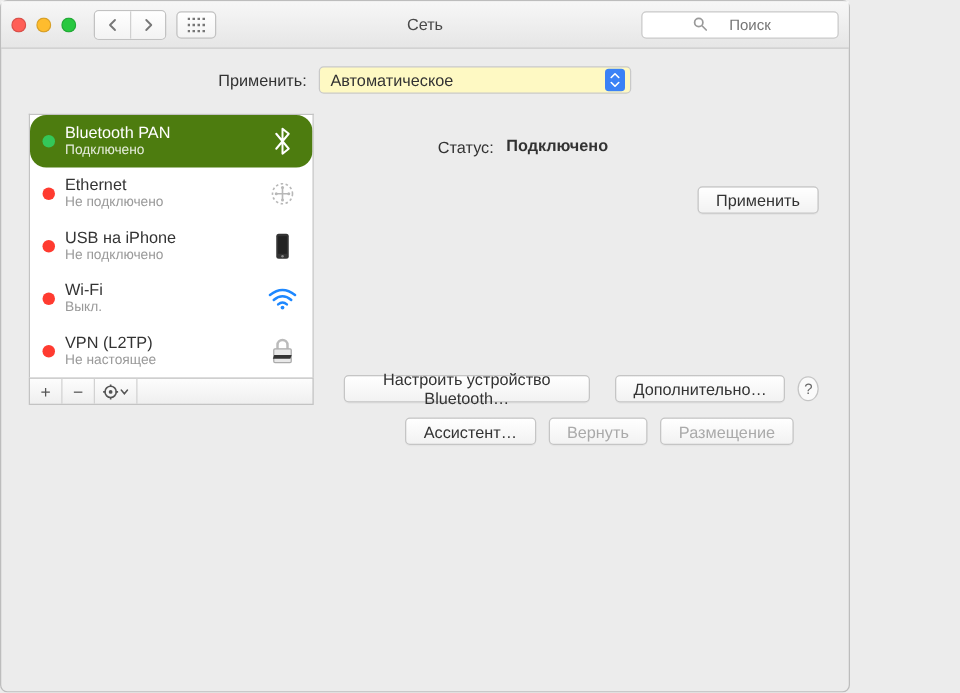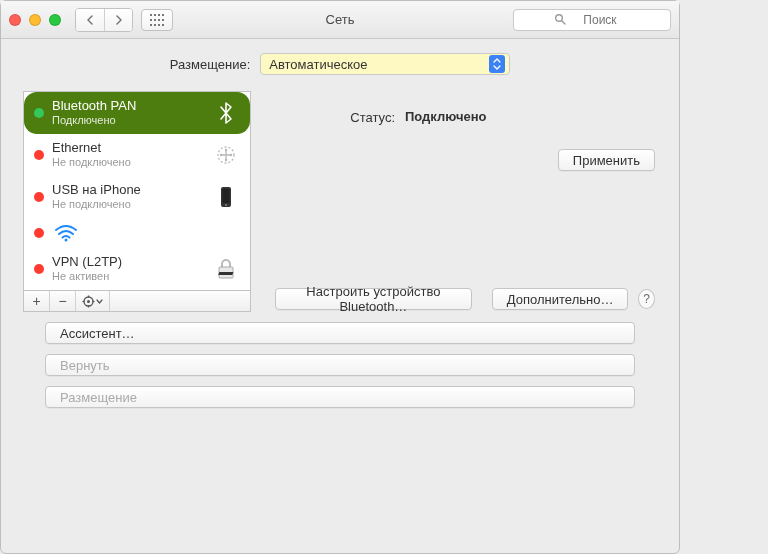--- a/index.html
+++ b/index.html
@@ -86,21 +86,21 @@
   .fval .desc { font-size:11px; color:#6b6b6b; margin-top:4px; max-width:310px; line-height:1.35;}
   .mac-btn {
     height:22px; padding:0 14px; border:1px solid #c5c5c5; border-radius:4px;
     background:linear-gradient(#fff,#f2f2f2); font-size:13px; color:#333; display:inline-flex; align-items:center;
     box-shadow:0 1px 0 rgba(0,0,0,0.03);
   }
   .mac-btn.disabled { color:#aaa; }
   .detail-bottom { margin-top:auto; display:flex; align-items:center; gap:10px; padding-bottom:2px;}
   .help { width:20px; height:20px; border:1px solid #c5c5c5; border-radius:50%; display:flex; align-items:center; justify-content:center; color:#6b6b6b; font-size:12px; background:#fafafa;}
 
-  .footer { display:flex; justify-content:flex-end; gap:10px; padding:10px 22px 0 22px;flex-direction:column;}
+  .footer { display:flex; justify-content:flex-end; gap:10px; padding:10px 22px 0 22px;}
   
   svg { display:block; }
 </style>
 </head>
 <body>
 
 <div class="window">
   <div class="titlebar">
     <div class="traffic">
       <div class="dot red"></div>
@@ -144,21 +144,21 @@
             <circle cx="5" cy="5" r="3.3" stroke="#9a9a9a" stroke-width="1.4" fill="none"></circle>
             <line x1="8" y1="8" x2="11" y2="11" stroke="#9a9a9a" stroke-width="1.4" stroke-linecap="round"></line>
           </svg>
       </span>
       <input class="search" style="text-align: center;" placeholder="Поиск">
     </div>
   </div>
 
   <div class="content">
     <div class="location-row">
-      <span class="location-label">Размещение:</span>
+      <span class="location-label">Применить:</span>
       <div class="select">
         <span>Автоматическое</span>
         <span class="arrows">
           <svg width="8" height="12" viewBox="0 0 8 12">
               <path d="M1 4 L4 1 L7 4 M1 8 L4 11 L7 8" stroke="#fff" stroke-width="1.3" fill="none" stroke-linecap="round" stroke-linejoin="round"></path>
             </svg>
         </span>
       </div>
     </div>
 
@@ -207,35 +207,39 @@
               <svg width="14" height="22" viewBox="0 0 14 22">
                   <rect x="2" y="1" width="10" height="20" rx="2" fill="#333"></rect>
                   <rect x="3.5" y="3" width="7" height="14" fill="#222"></rect>
                   <circle cx="7" cy="19" r="1" fill="#888"></circle>
                 </svg>
             </span>
           </div>
 
           <div class="netitem">
             <span class="sdot red"></span>
+            <div class="txt">
+              <div class="name">Wi-Fi</div>
+              <div class="sub">Выкл.</div>
+            </div>
             <span class="nicon">
               <svg width="24" height="18" viewBox="0 0 24 18">
                   <path d="M2 6 Q12 -2 22 6" stroke="#1e88ff" stroke-width="2" fill="none" stroke-linecap="round"></path>
                   <path d="M5 10 Q12 4 19 10" stroke="#1e88ff" stroke-width="2" fill="none" stroke-linecap="round"></path>
                   <path d="M8.5 13.5 Q12 10.5 15.5 13.5" stroke="#1e88ff" stroke-width="2" fill="none" stroke-linecap="round"></path>
                   <circle cx="12" cy="16" r="1.5" fill="#1e88ff"></circle>
                 </svg>
             </span>
           </div>
 
           <div class="netitem">
             <span class="sdot red"></span>
             <div class="txt">
               <div class="name">VPN (L2TP)</div>
-              <div class="sub">Не активен</div>
+              <div class="sub">Не настоящее</div>
             </div>
             <span class="nicon">
               <svg width="20" height="22" viewBox="0 0 20 22">
                   <path d="M6 9 V6 a4 4 0 0 1 8 0 V9" stroke="#bbb" stroke-width="2" fill="none"></path>
                   <rect x="3" y="9" width="14" height="11" rx="1" fill="#e8e8e8" stroke="#aaa"></rect>
                   <rect x="3" y="14" width="14" height="3" fill="#333" transform="skewX(-20)" transform-origin="10 15"></rect>
                 </svg>
             </span>
           </div>
 

